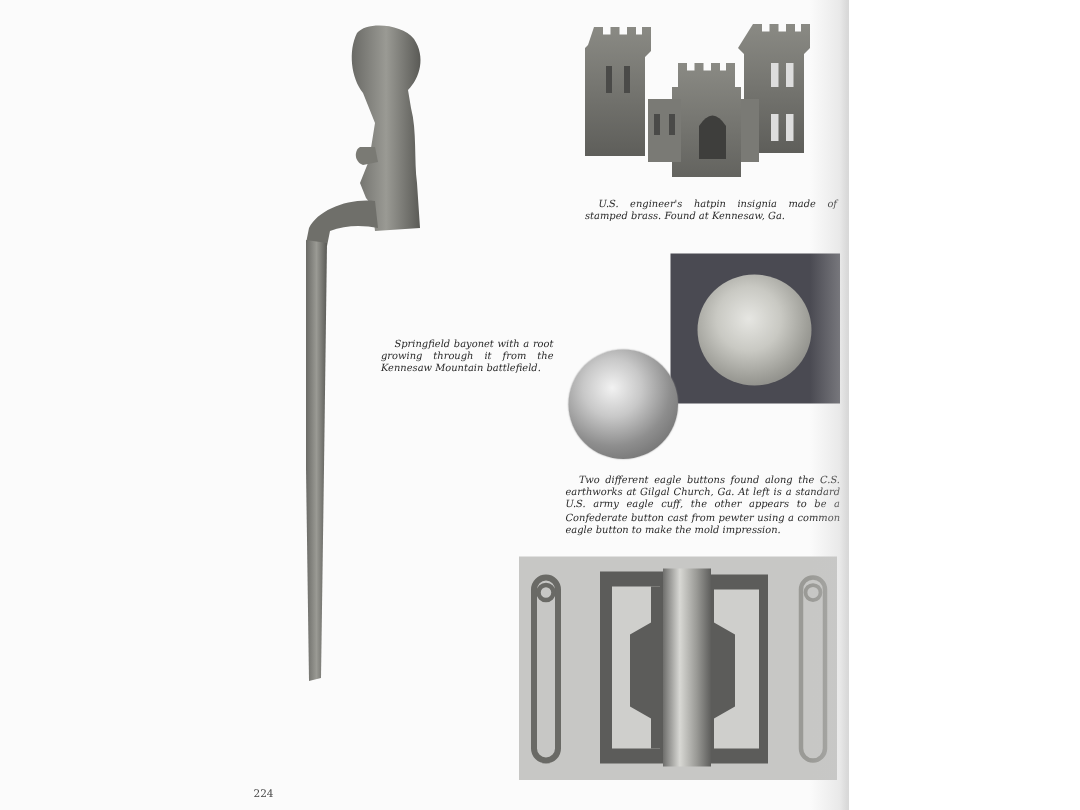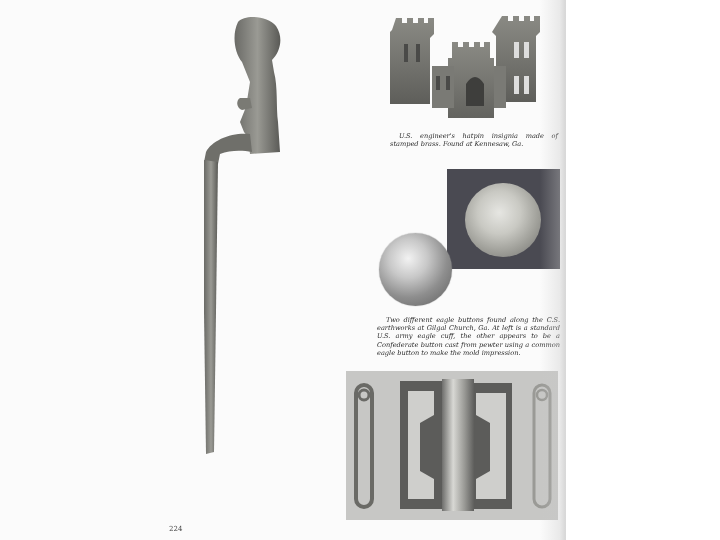--- a/index.html
+++ b/index.html
@@ -109,20 +109,23 @@
         </linearGradient>
       </defs>
       <rect x="96" y="8" width="32" height="132" fill="url(#slide)"></rect>
     </svg>
   </div>
 
   <div class="caption" style="left:390px; top:132px; width:168px;">
     <span class="ind"></span><span>U.S. engineer's hatpin insignia made of stamped brass. Found at Kennesaw, Ga.</span>
   </div>
 
+  <div class="caption" style="left:254px; top:225px; width:115px;">
+    <span class="ind"></span><span>Springfield bayonet with a root growing through it from the Kennesaw Mountain battlefield.</span>
+  </div>
 
   <div class="caption" style="left:377px; top:316px; width:183px;">
     <span class="ind"></span><span>Two different eagle buttons found along the C.S. earthworks at Gilgal Church, Ga. At left is a standard U.S. army eagle cuff, the other appears to be a Confederate button cast from pewter using a common eagle button to make the mold impression.</span>
   </div>
 
 
   <div class="pagenum">224</div>
 </div>
 
 <div class="gutter"></div>

